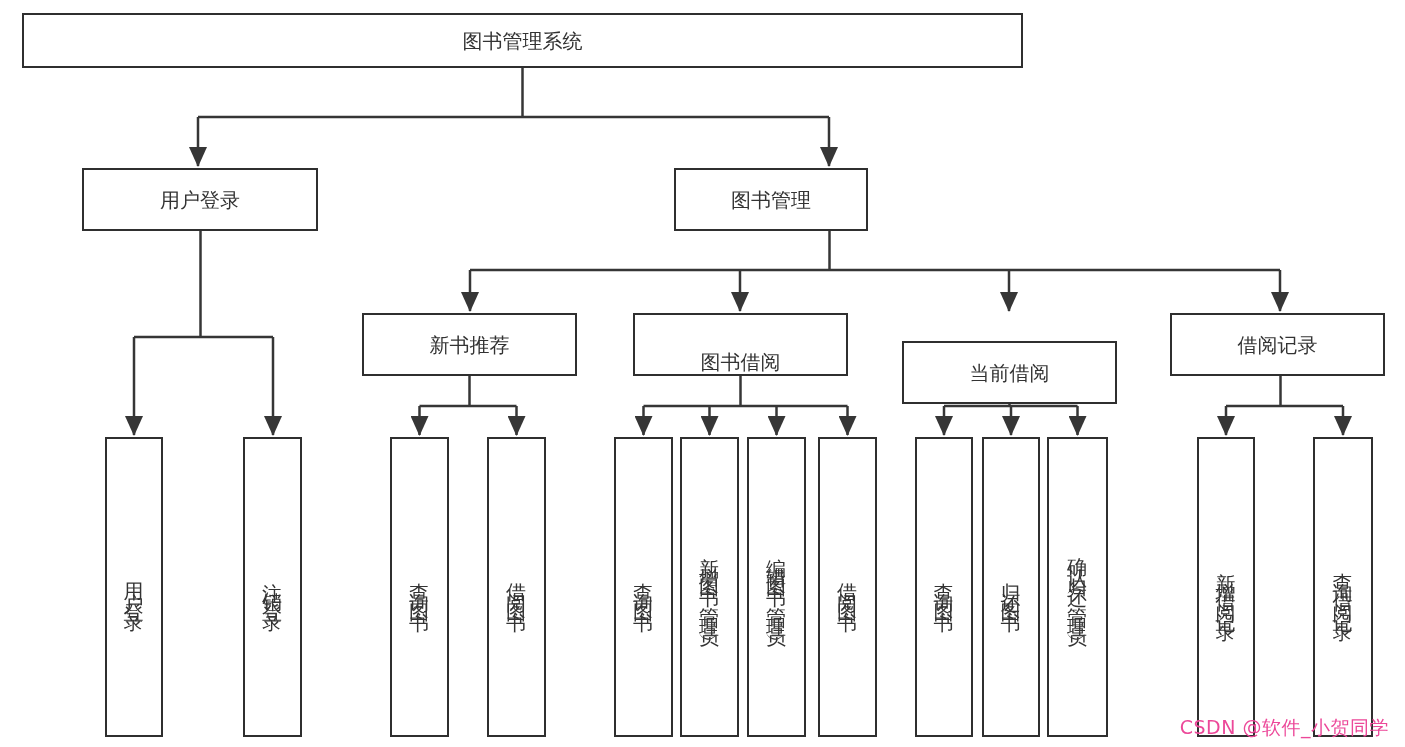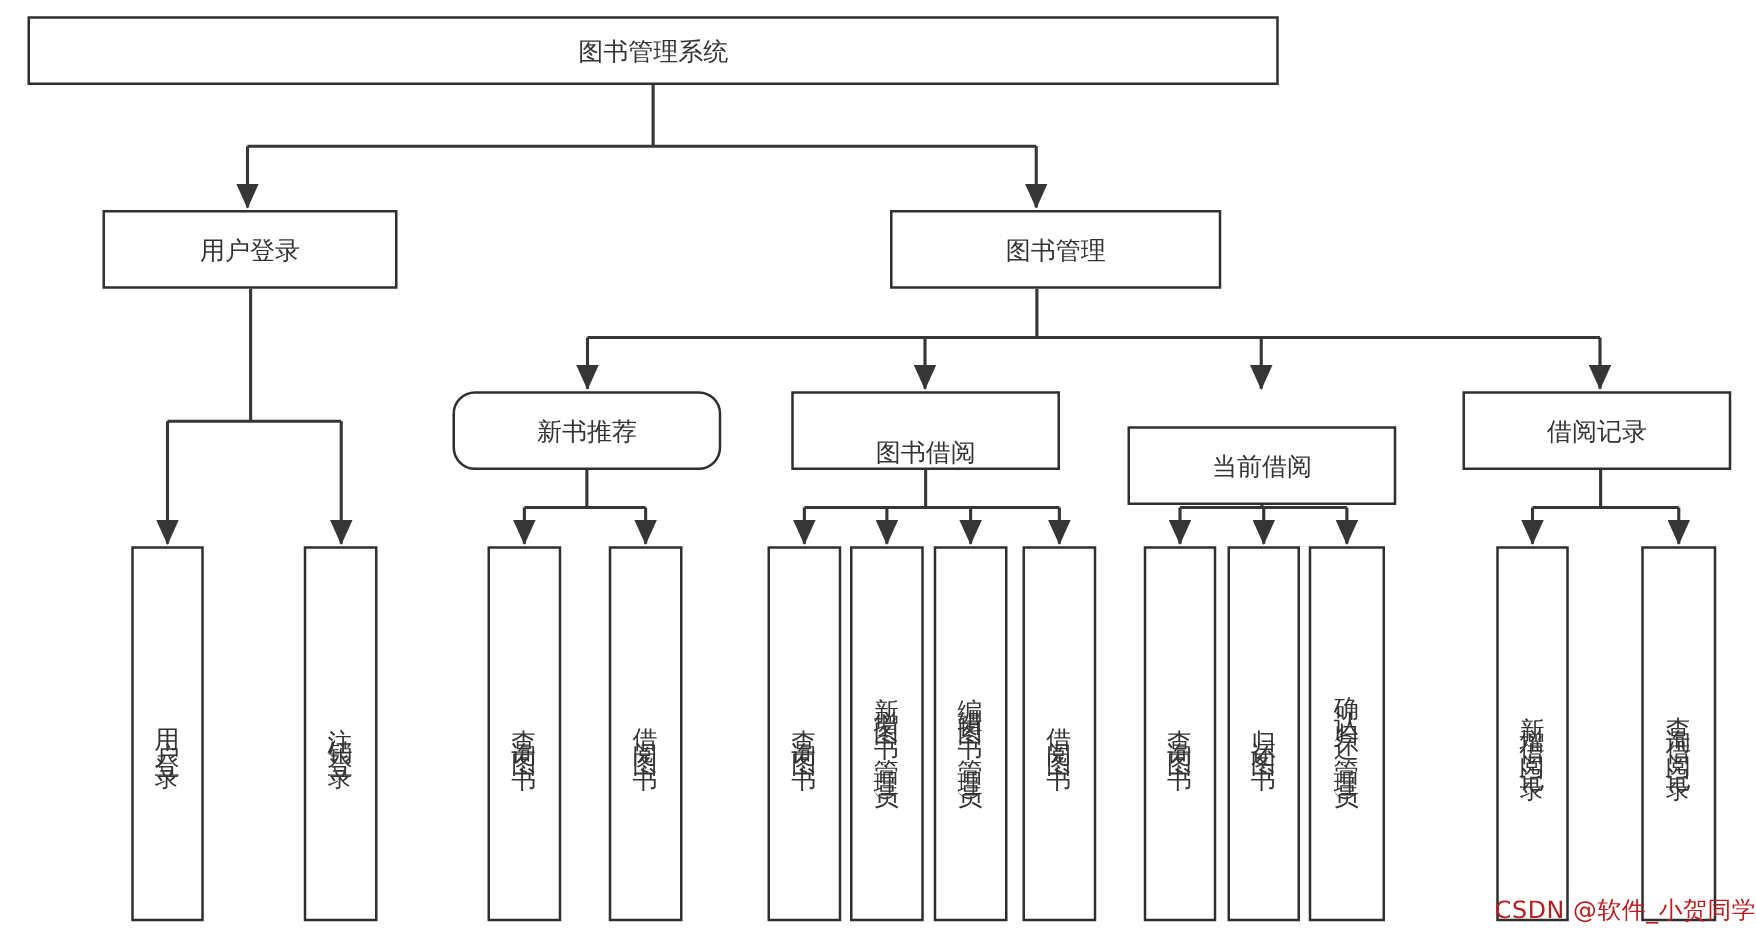--- a/index.html
+++ b/index.html
@@ -35,24 +35,24 @@
     line-height: 1.2;
     white-space: nowrap;
   }
   .vbox {
     writing-mode: vertical-rl;
     text-orientation: mixed;
     letter-spacing: 10px;
   }
   .watermark {
     position: absolute;
-    right: 0;
+    right: 16px;
     bottom: 6px;
     font-size: 19px;
-    color: #b91c1c;
+    color: #ec4899;
     letter-spacing: 0.5px;
     z-index: 10;
     white-space: nowrap;
   }
 </style>
 </head>
 <body>
 
 <div class="canvas">
 
@@ -118,25 +118,25 @@
     </g>
   </svg>
 
   <div class="node" style="left:22px; top:13px; width:1001px; height:55px;">
     <span>图书管理系统</span>
   </div>
 
   <div class="node" style="left:82px; top:168px; width:236px; height:63px;">
     <span>用户登录</span>
   </div>
-  <div class="node" style="left:712px; top:168px; width:265px; height:63px;">
+  <div class="node" style="left:674px; top:168px; width:194px; height:63px;">
     <span>图书管理</span>
   </div>
 
-  <div class="node" style="left:362px; top:313px; width:215px; height:63px;border-radius:18px;">
+  <div class="node" style="left:362px; top:313px; width:215px; height:63px;">
     <span>新书推荐</span>
   </div>
   <div class="node" style="left:633px; top:313px; width:215px; height:63px;align-items:flex-end;">
     <span>图书借阅</span>
   </div>
   <div class="node" style="left:902px; top:313px; width:215px; height:63px;margin-top:28px;">
     <span>当前借阅</span>
   </div>
   <div class="node" style="left:1170px; top:313px; width:215px; height:63px;">
     <span>借阅记录</span>

